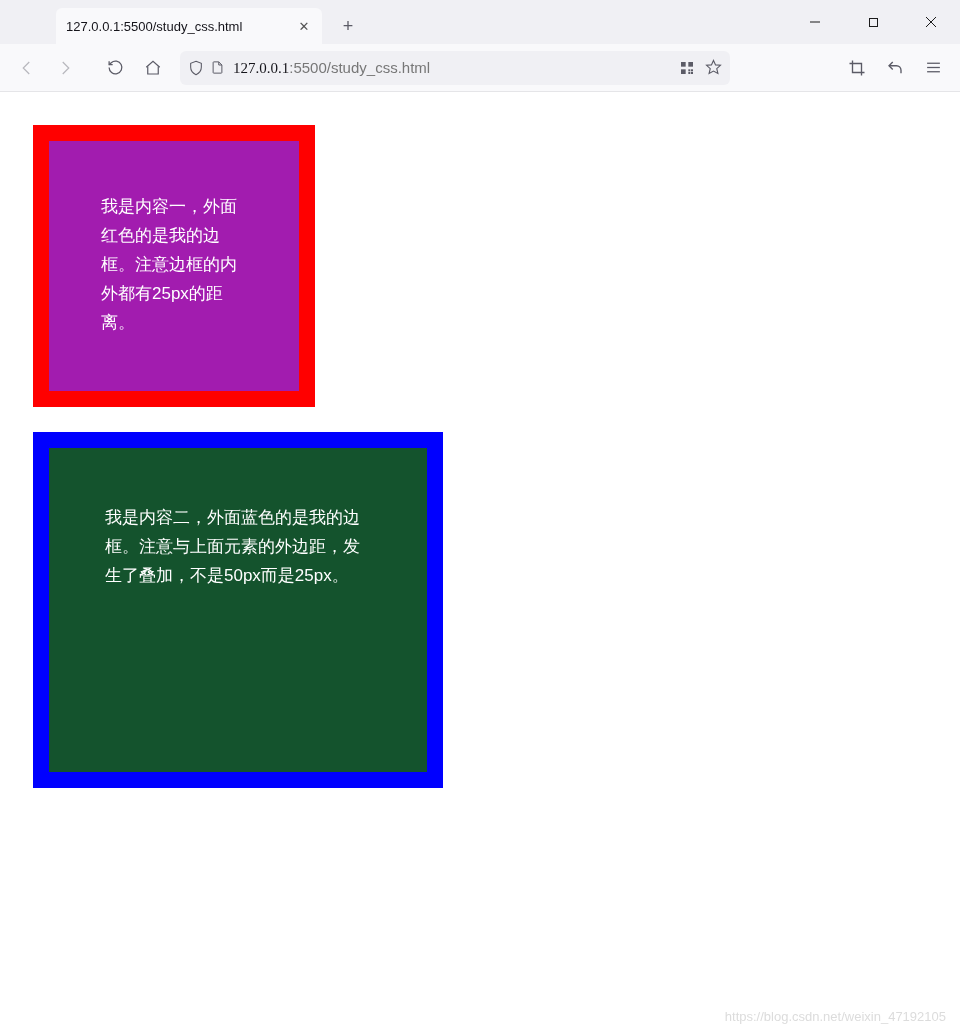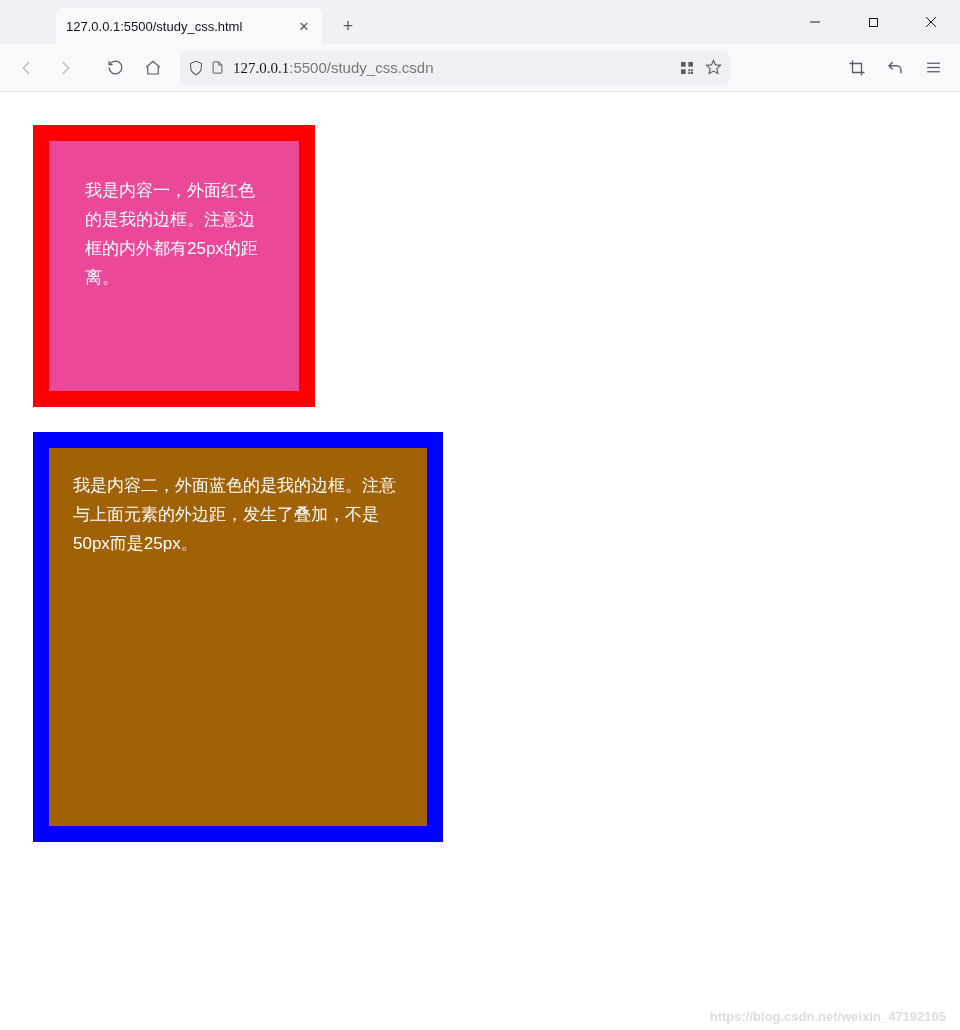--- a/index.html
+++ b/index.html
@@ -25,38 +25,38 @@
     .addr-text .dark { color: #15141a; font-family: Liberation Serif, serif; }
     .addr-right { margin-left: auto; display: flex; gap: 10px; align-items: center; color: #5b5b66; }
     .toolbar-right { margin-left: auto; display: flex; gap: 4px; }
 
     
     .viewport { background: #ffffff; height: calc(1030px - 44px - 48px); padding: 8px; position: relative; }
 
     .box1 {
       width: 282px; height: 282px;
       border: 16px solid #ff0000;
-      background: #ec4899;
+      background: #a21caf;
       color: #ffffff;
-      padding: 36px;
+      padding: 52px;
       margin: 25px;
       font-size: 17px; line-height: 1.7;
     }
     .box2 {
-      width: 410px; height: 410px;
+      width: 410px; height: 356px;
       border: 16px solid #0000ff;
-      background: #a16207;
+      background: #14532d;
       color: #ffffff;
-      padding: 24px;
+      padding: 56px;
       margin: 25px;
       font-size: 17px; line-height: 1.7;
     }
     
 
-    .watermark { position: absolute; right: 14px; bottom: 6px; font-size: 13px; color: #dcdcdc; font-weight: bold; }
+    .watermark { position: absolute; right: 14px; bottom: 6px; font-size: 13px; color: #dcdcdc; }
 
     svg { display: block; }
   </style>
 </head>
 <body>
 
 <div class="titlebar">
   <div class="tab">
     <span class="tab-title">127.0.0.1:5500/study_css.html</span>
     <span class="tab-close">✕</span>
@@ -117,21 +117,21 @@
           </svg>
       </span>
       <span>
         <svg width="15" height="15" viewBox="0 0 24 24" fill="none" stroke="currentColor" stroke-width="1.6">
             <path d="M14 3H6a1 1 0 0 0-1 1v16a1 1 0 0 0 1 1h12a1 1 0 0 0 1-1V8l-5-5z"></path>
             <path d="M14 3v5h5"></path>
           </svg>
       </span>
     </div>
     <span class="addr-text">
-      <span class="dark">127.0.0.1</span><span>:5500/study_css.csdn</span>
+      <span class="dark">127.0.0.1</span><span>:5500/study_css.html</span>
     </span>
     <div class="addr-right">
       <span>
         <svg width="16" height="16" viewBox="0 0 24 24" fill="currentColor">
             <rect x="3" y="3" width="7" height="7"></rect>
             <rect x="14" y="3" width="7" height="7"></rect>
             <rect x="3" y="14" width="7" height="7"></rect>
             <rect x="14" y="14" width="3" height="3"></rect>
             <rect x="18" y="14" width="3" height="3"></rect>
             <rect x="14" y="18" width="3" height="3"></rect>

